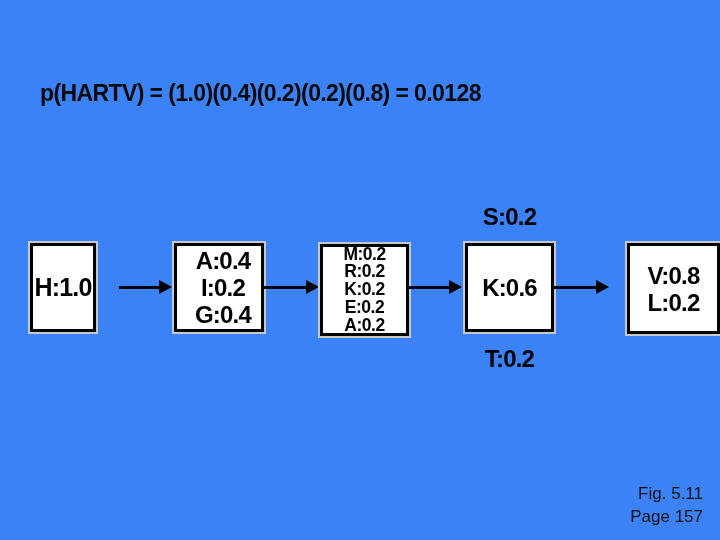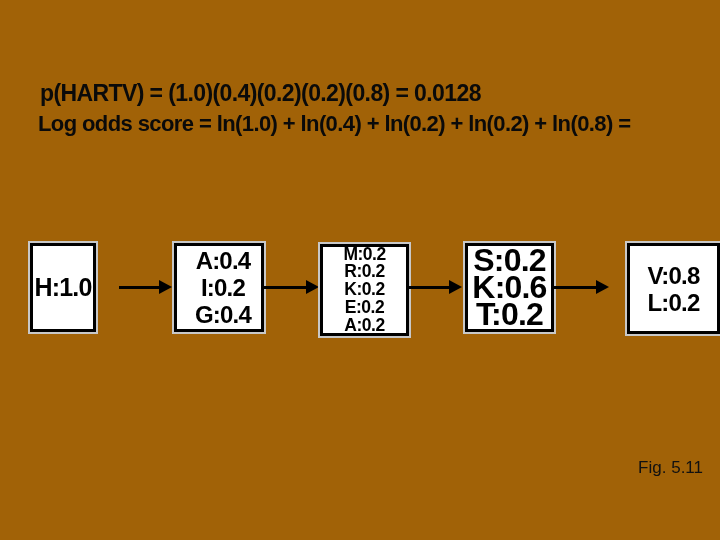--- a/index.html
+++ b/index.html
@@ -4,21 +4,21 @@
 <style>
   html, body {
     margin: 0;
     padding: 0;
     background: #ffffff;
   }
   .slide {
     position: relative;
     width: 720px;
     height: 540px;
-    background: #a16207;
+    background: #3b82f6;
     overflow: hidden;
     font-family: "Liberation Sans", "DejaVu Sans", sans-serif;
     color: #000000;
   }
   .formula {
     position: absolute;
     font-weight: bold;
     white-space: nowrap;
     letter-spacing: -0.6px;
     color: #0a0a0a;
@@ -45,21 +45,21 @@
     flex-direction: column;
     align-items: center;
     justify-content: center;
     font-weight: bold;
     letter-spacing: -0.8px;
     text-align: center;
   }
   .box1 { left: 30px;  top: 243px; width: 66px; height: 89px; font-size: 25px; line-height: 27px; }
   .box2 { left: 174px; top: 243px; width: 90px; height: 89px; font-size: 24px; line-height: 27px; padding-left: 8px; }
   .box3 { left: 320px; top: 244px; width: 89px; height: 92px; font-size: 17.5px; line-height: 17.8px; letter-spacing: -0.5px; text-align: center; }
-  .box4 { left: 465px; top: 243px; width: 89px; height: 89px; font-size: 32px; line-height: 27px; }
+  .box4 { left: 465px; top: 243px; width: 89px; height: 89px; font-size: 24px; line-height: 27px; gap: 44px; }
   .box5 { left: 610px; top: 243px; width: 93px; height: 91px; font-size: 24px; line-height: 27px; margin-left: 17px; }
   .state-line { white-space: nowrap; }
   .arrow {
     position: absolute;
     top: 286px;
     height: 3px;
     background: #000000;
   }
   .arrow::after {
     content: '';
@@ -72,36 +72,35 @@
     border-top: 7px solid transparent;
     border-bottom: 7px solid transparent;
   }
   .arrow1 { left: 119px; width: 41px; }
   .arrow2 { left: 264px; width: 43px; }
   .arrow3 { left: 408px; width: 42px; }
   .arrow4 { left: 554px; width: 43px; }
   .footer {
     position: absolute;
     right: 17px;
-    top: 457px;
+    top: 483px;
     text-align: right;
     font-size: 17px;
     line-height: 22.5px;
     font-weight: normal;
     color: #111111;
   }
 </style>
 </head>
 <body>
 
 <div class="slide">
 
   <div class="formula line1">p(HARTV) = (1.0)(0.4)(0.2)(0.2)(0.8) = 0.0128</div>
 
-  <div class="formula line2">Log odds score = ln(1.0) + ln(0.4) + ln(0.2) + ln(0.2) + ln(0.8) =</div>
 
   <div class="state-box box1">
     <div class="state-line">H:1.0</div>
   </div>
 
   <div class="arrow arrow1"></div>
 
   <div class="state-box box2">
     <div class="state-line">A:0.4</div>
     <div class="state-line">I:0.2</div>
@@ -128,15 +127,16 @@
 
   <div class="arrow arrow4"></div>
 
   <div class="state-box box5">
     <div class="state-line">V:0.8</div>
     <div class="state-line">L:0.2</div>
   </div>
 
   <div class="footer">
     <div>Fig. 5.11</div>
+    <div>Page 157</div>
   </div>
 
 </div>
 
 </body></html>

